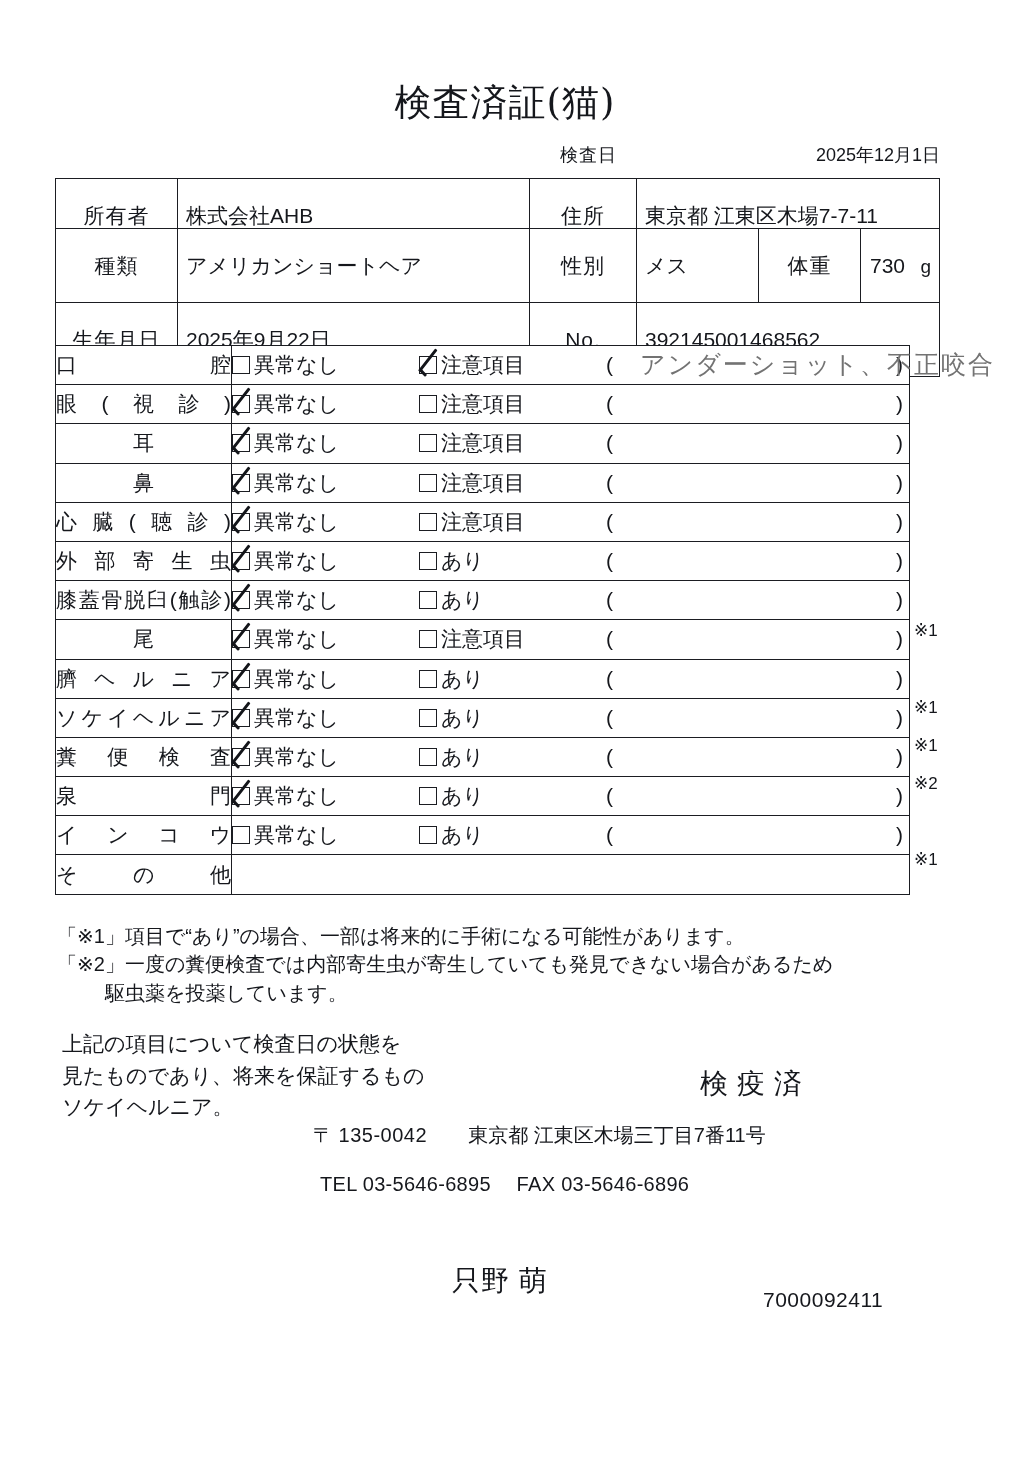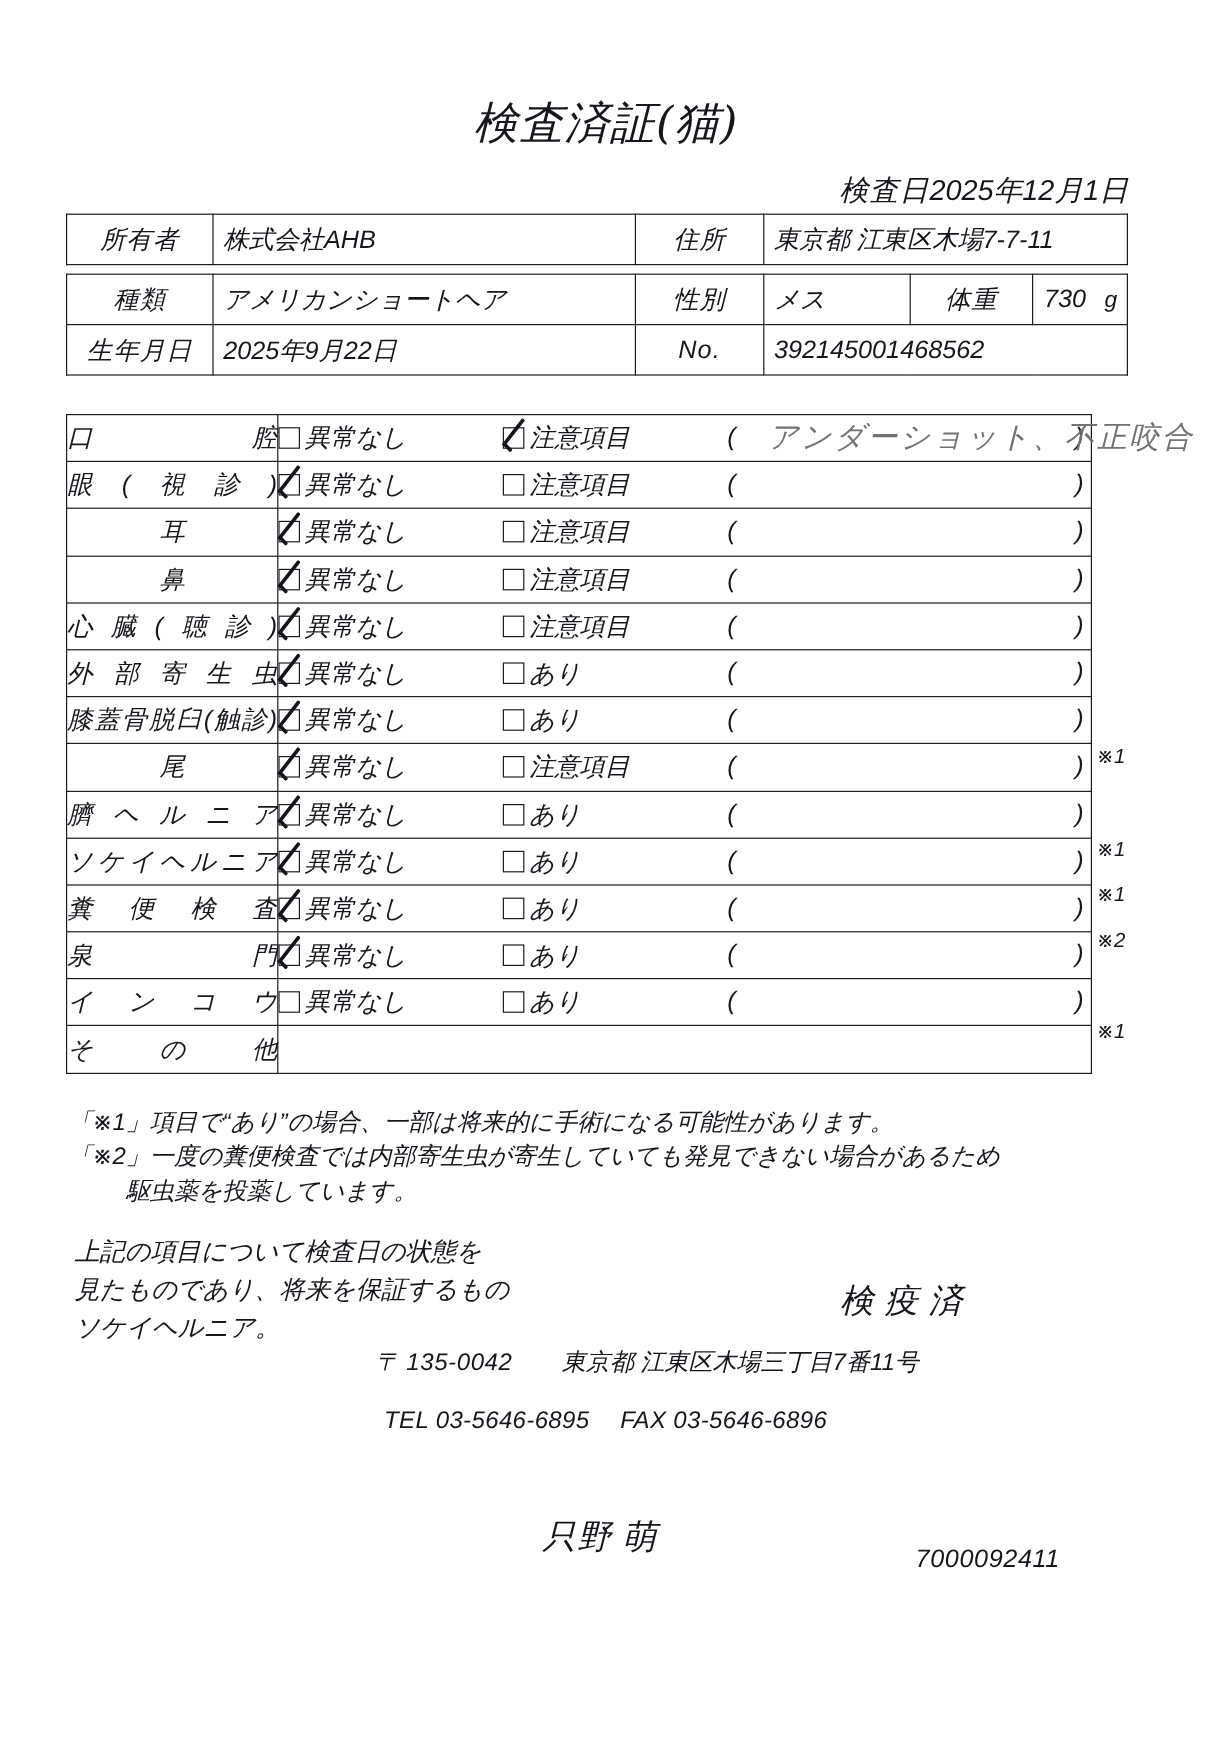--- a/index.html
+++ b/index.html
@@ -14,21 +14,20 @@
     position: relative;
     font-family: "Liberation Sans", "DejaVu Sans", sans-serif;
     color: #15171c;
     overflow: hidden;
   }
 
   .page {
     position: absolute;
     inset: 0;
     padding: 0;
-    font-style: italic;
   }
 
   
   .doc-title {
     position: absolute;
     top: 78px;
     left: 0;
     width: 1010px;
     text-align: center;
     font-size: 37px;
@@ -37,36 +36,36 @@
     font-family: "DejaVu Serif", "Liberation Serif", serif;
   }
 
   
   .examdate-row {
     position: absolute;
     top: 143px;
     left: 560px;
     width: 380px;
     display: flex;
-    justify-content: flex-end;
-    font-size: 24px;
+    justify-content: space-between;
+    font-size: 18px;
   }
   .examdate-label { letter-spacing: 1px; }
   .examdate-value { letter-spacing: 0px; }
 
   
   .grid {
     position: absolute;
     border-collapse: collapse;
     table-layout: fixed;
     background: #fff;
   }
   .grid td {
     border: 1.6px solid #1b1d22;
-    padding: 0 8px;
+    padding: 16px 8px;
     font-size: 21px;
     height: 39px;
     vertical-align: middle;
     white-space: nowrap;
   }
   .lbl {
     text-align: center;
     letter-spacing: 1px;
   }
   .val { text-align: left; }

